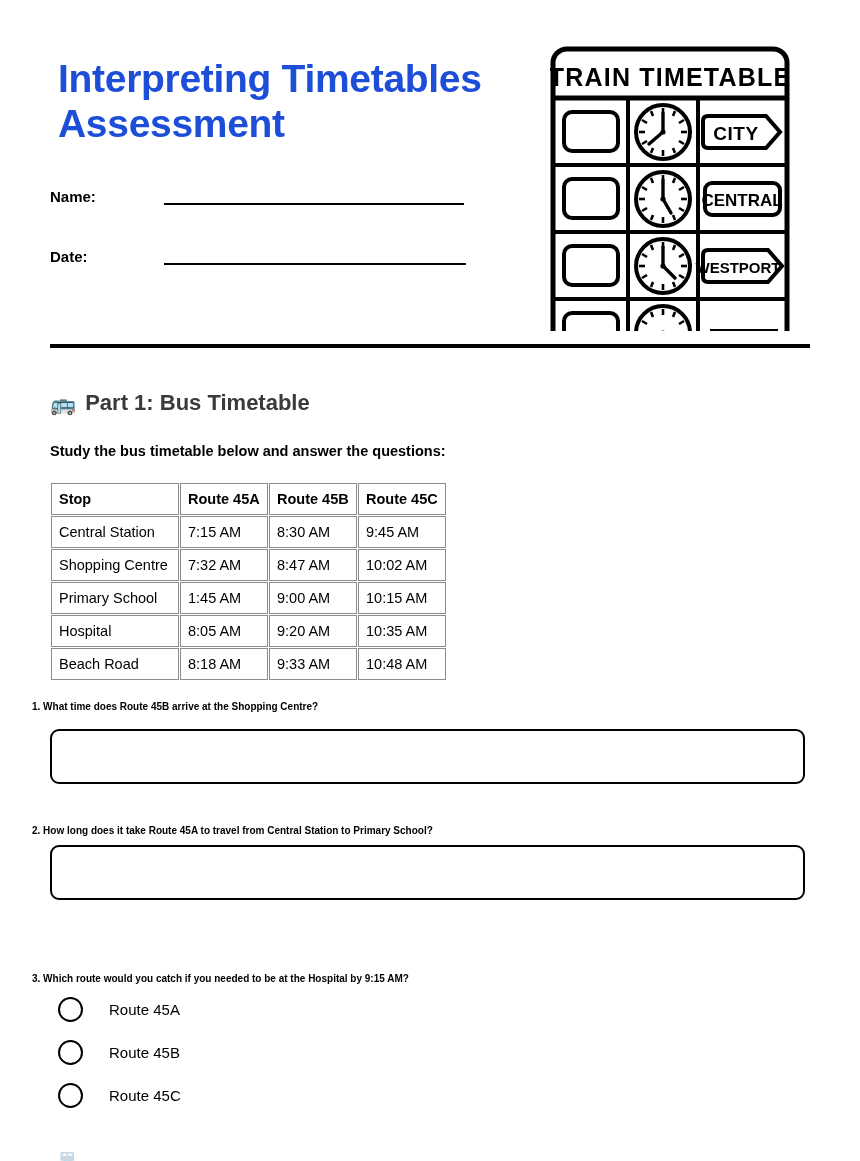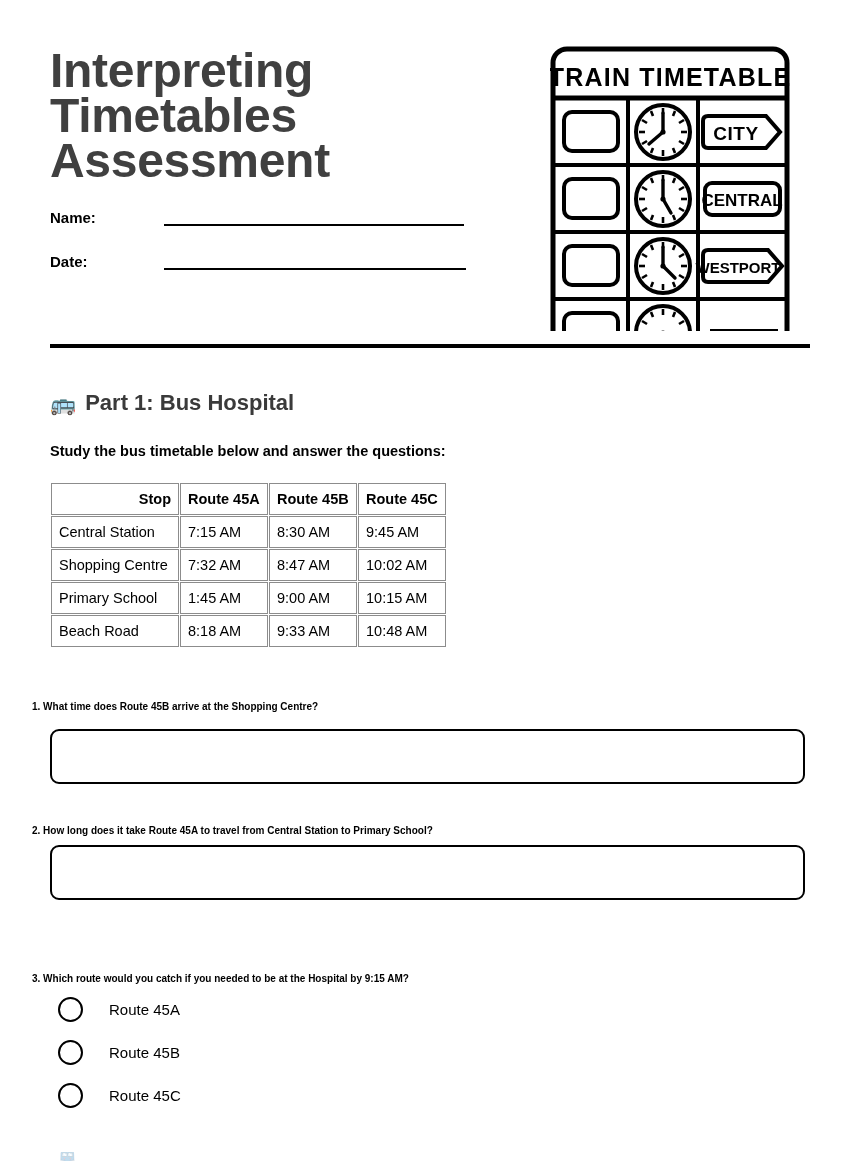--- a/index.html
+++ b/index.html
@@ -23,31 +23,31 @@
   }
 
   
   .header-block {
     position: absolute;
     left: 50px;
     top: 48px;
     width: 470px;
   }
   .doc-title {
-    font-size: 48px;
+    font-size: 39px;
     line-height: 45px;
     font-weight: bold;
-    color: #404040;
+    color: #1d4ed8;
     letter-spacing: -0.3px;
-    margin: 0;
+    margin: 8px;
   }
   .field-row {
     display: flex;
     align-items: flex-end;
-    margin-top: 18px;
+    margin-top: 34px;
     height: 26px;
     gap: 44px;
   }
   .field-label {
     font-size: 15px;
     font-weight: bold;
     color: #000;
     width: 70px;
     flex: 0 0 70px;
     line-height: 18px;
@@ -130,21 +130,21 @@
     color: #000;
     font-weight: normal;
     text-align: left;
     line-height: 20px;
     white-space: nowrap;
   }
   .tt-table th {
     font-weight: bold;
   }
   .tt-table th.stop-head {
-    text-align: right;
+    text-align: left;
   }
   .tt-table td.stop-cell { min-width: 112px; }
   .tt-table th.route-head { min-width: 72px; }
 
   
   .question {
     position: absolute;
     left: 32px;
     font-size: 10px;
     font-weight: bold;
@@ -338,21 +338,21 @@
         <circle cx="113" cy="287" r="2.6" fill="#000000"></circle>
       </g>
       <line x1="160" y1="285" x2="228" y2="285" stroke="#000000" stroke-width="4"></line>
     </svg>
   </div>
 
   <div class="divider"></div>
 
   <div class="section-heading">
     <span class="emoji">🚌</span>
-    <span>Part 1: Bus Hospital</span>
+    <span>Part 1: Bus Timetable</span>
   </div>
 
   <div class="instruction">Study the bus timetable below and answer the questions:</div>
 
   <table class="tt-table">
     <thead>
       <tr>
         <th class="stop-head">Stop</th>
         <th class="route-head">Route 45A</th>
         <th class="route-head">Route 45B</th>
@@ -370,20 +370,26 @@
         <td class="stop-cell">Shopping Centre</td>
         <td>7:32 AM</td>
         <td>8:47 AM</td>
         <td>10:02 AM</td>
       </tr>
       <tr>
         <td class="stop-cell">Primary School</td>
         <td>1:45 AM</td>
         <td>9:00 AM</td>
         <td>10:15 AM</td>
+      </tr>
+      <tr>
+        <td class="stop-cell">Hospital</td>
+        <td>8:05 AM</td>
+        <td>9:20 AM</td>
+        <td>10:35 AM</td>
       </tr>
       <tr>
         <td class="stop-cell">Beach Road</td>
         <td>8:18 AM</td>
         <td>9:33 AM</td>
         <td>10:48 AM</td>
       </tr>
     </tbody>
   </table>
 

